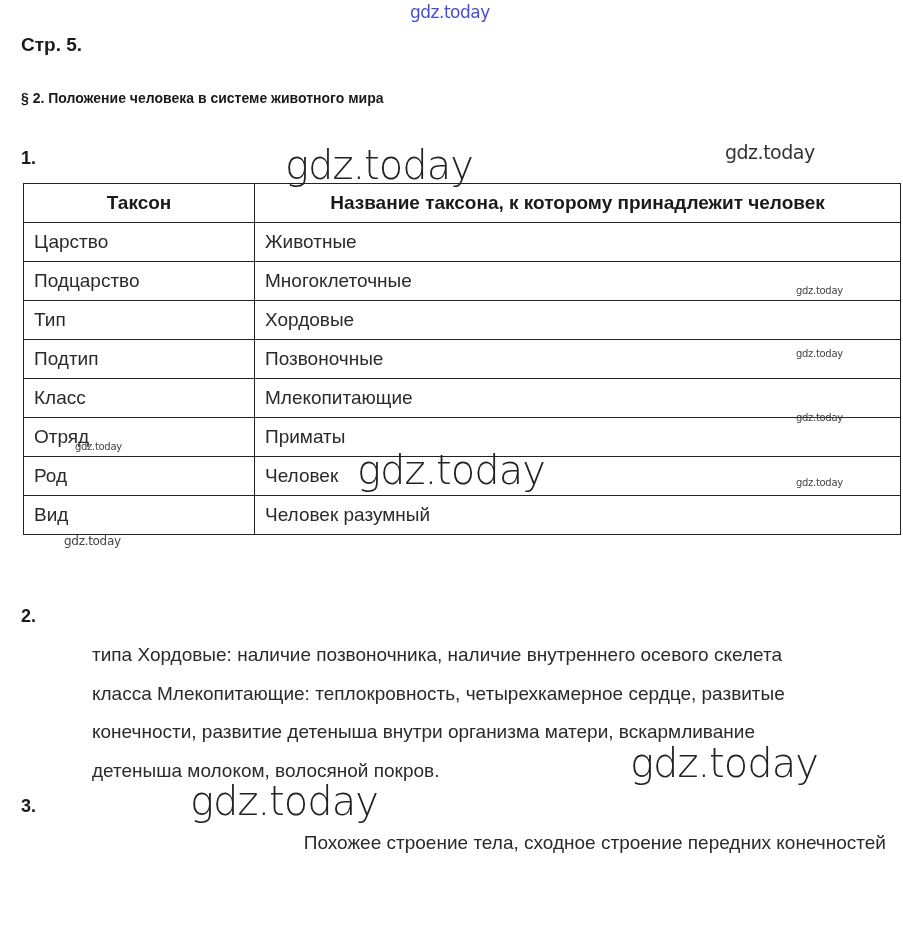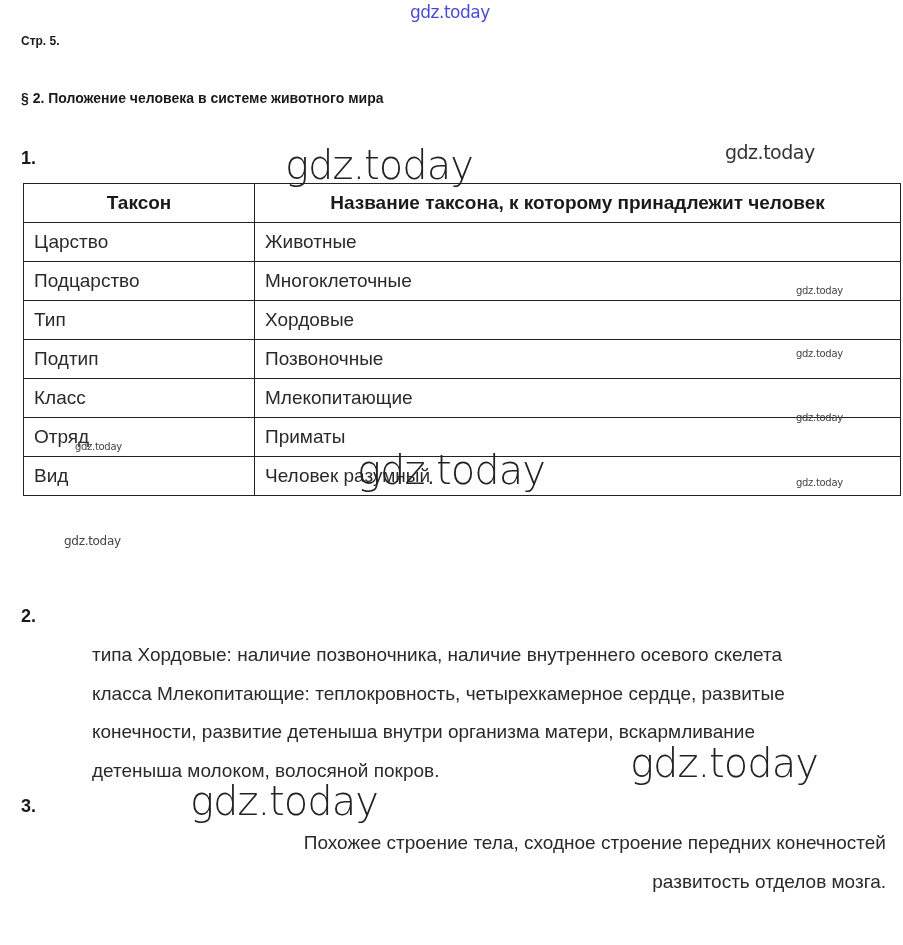--- a/index.html
+++ b/index.html
@@ -1,19 +1,19 @@
 <!DOCTYPE html>
 <html><head>
 <meta charset="utf-8">
 <style>
   html, body { margin:0; padding:0; background:#ffffff; }
   body { width:903px; height:945px; position:relative; overflow:hidden; font-family:"Liberation Sans", sans-serif; color:#1a1a1a; }
   .abs { position:absolute; }
   .wm-top { left:410px; top:2px; font-size:17px; color:#4a4ad8; letter-spacing:-0.5px; font-family:"DejaVu Sans", sans-serif; }
-  .h-page { left:21px; top:34px; font-size:12px; font-weight:bold; }
+  .h-page { left:21px; top:34px; font-size:19px; font-weight:bold; }
   .h-section { left:21px; top:90px; font-size:14px; font-weight:bold; }
   .num { font-size:18px; font-weight:bold; }
   .wm-big { font-family:"DejaVu Sans", sans-serif; font-weight:200; color:#222; font-size:40px; letter-spacing:-1px; }
   .wm-mid { font-family:"DejaVu Sans", sans-serif; color:#333; font-size:19px; letter-spacing:-0.5px; }
   .wm-small { font-family:"DejaVu Sans", sans-serif; color:#444; font-size:10px; letter-spacing:-0.3px; }
   table.tax { position:absolute; left:23px; top:183px; width:878px; border-collapse:collapse; }
   table.tax th, table.tax td { border:1.5px solid #222; font-size:19px; padding:0 10px; height:38px; text-align:left; vertical-align:middle; }
   table.tax th { font-weight:bold; text-align:center; height:38px; }
   table.tax td { color:#2a2a2a; }
   table.tax col.c1 { width:231px; }
@@ -61,20 +61,24 @@
       </tr>
     <tr>
         <td>Класс</td>
         <td>Млекопитающие</td>
       </tr>
     <tr>
         <td>Отряд</td>
         <td>Приматы</td>
       </tr>
     <tr>
+        <td>Род</td>
+        <td>Человек</td>
+      </tr>
+    <tr>
         <td>Вид</td>
         <td>Человек разумный</td>
       </tr>
   </tbody>
 </table>
 
 <div class="abs wm-small" style="left:796px;top:285px;">gdz.today</div>
 <div class="abs wm-small" style="left:796px;top:348px;">gdz.today</div>
 <div class="abs wm-small" style="left:796px;top:412px;">gdz.today</div>
 <div class="abs wm-small" style="left:75px;top:441px;">gdz.today</div>
@@ -88,14 +92,13 @@
   <div>класса Млекопитающие: теплокровность, четырехкамерное сердце, развитые</div>
   <div>конечности, развитие детеныша внутри организма матери, вскармливание</div>
   <div>детеныша молоком, волосяной покров.</div>
 </div>
 <div class="abs wm-big" style="left:630px;top:740px;">gdz.today</div>
 
 <div class="abs num" style="left:21px;top:796px;">3.</div>
 <div class="abs wm-big" style="left:190px;top:778px;">gdz.today</div>
 <div class="abs para" style="top:824px;text-align:right;">
   <div>Похожее строение тела, сходное строение передних конечностей</div>
-  <div>развитость отделов мозга.</div>
 </div>
 
 </body></html>

